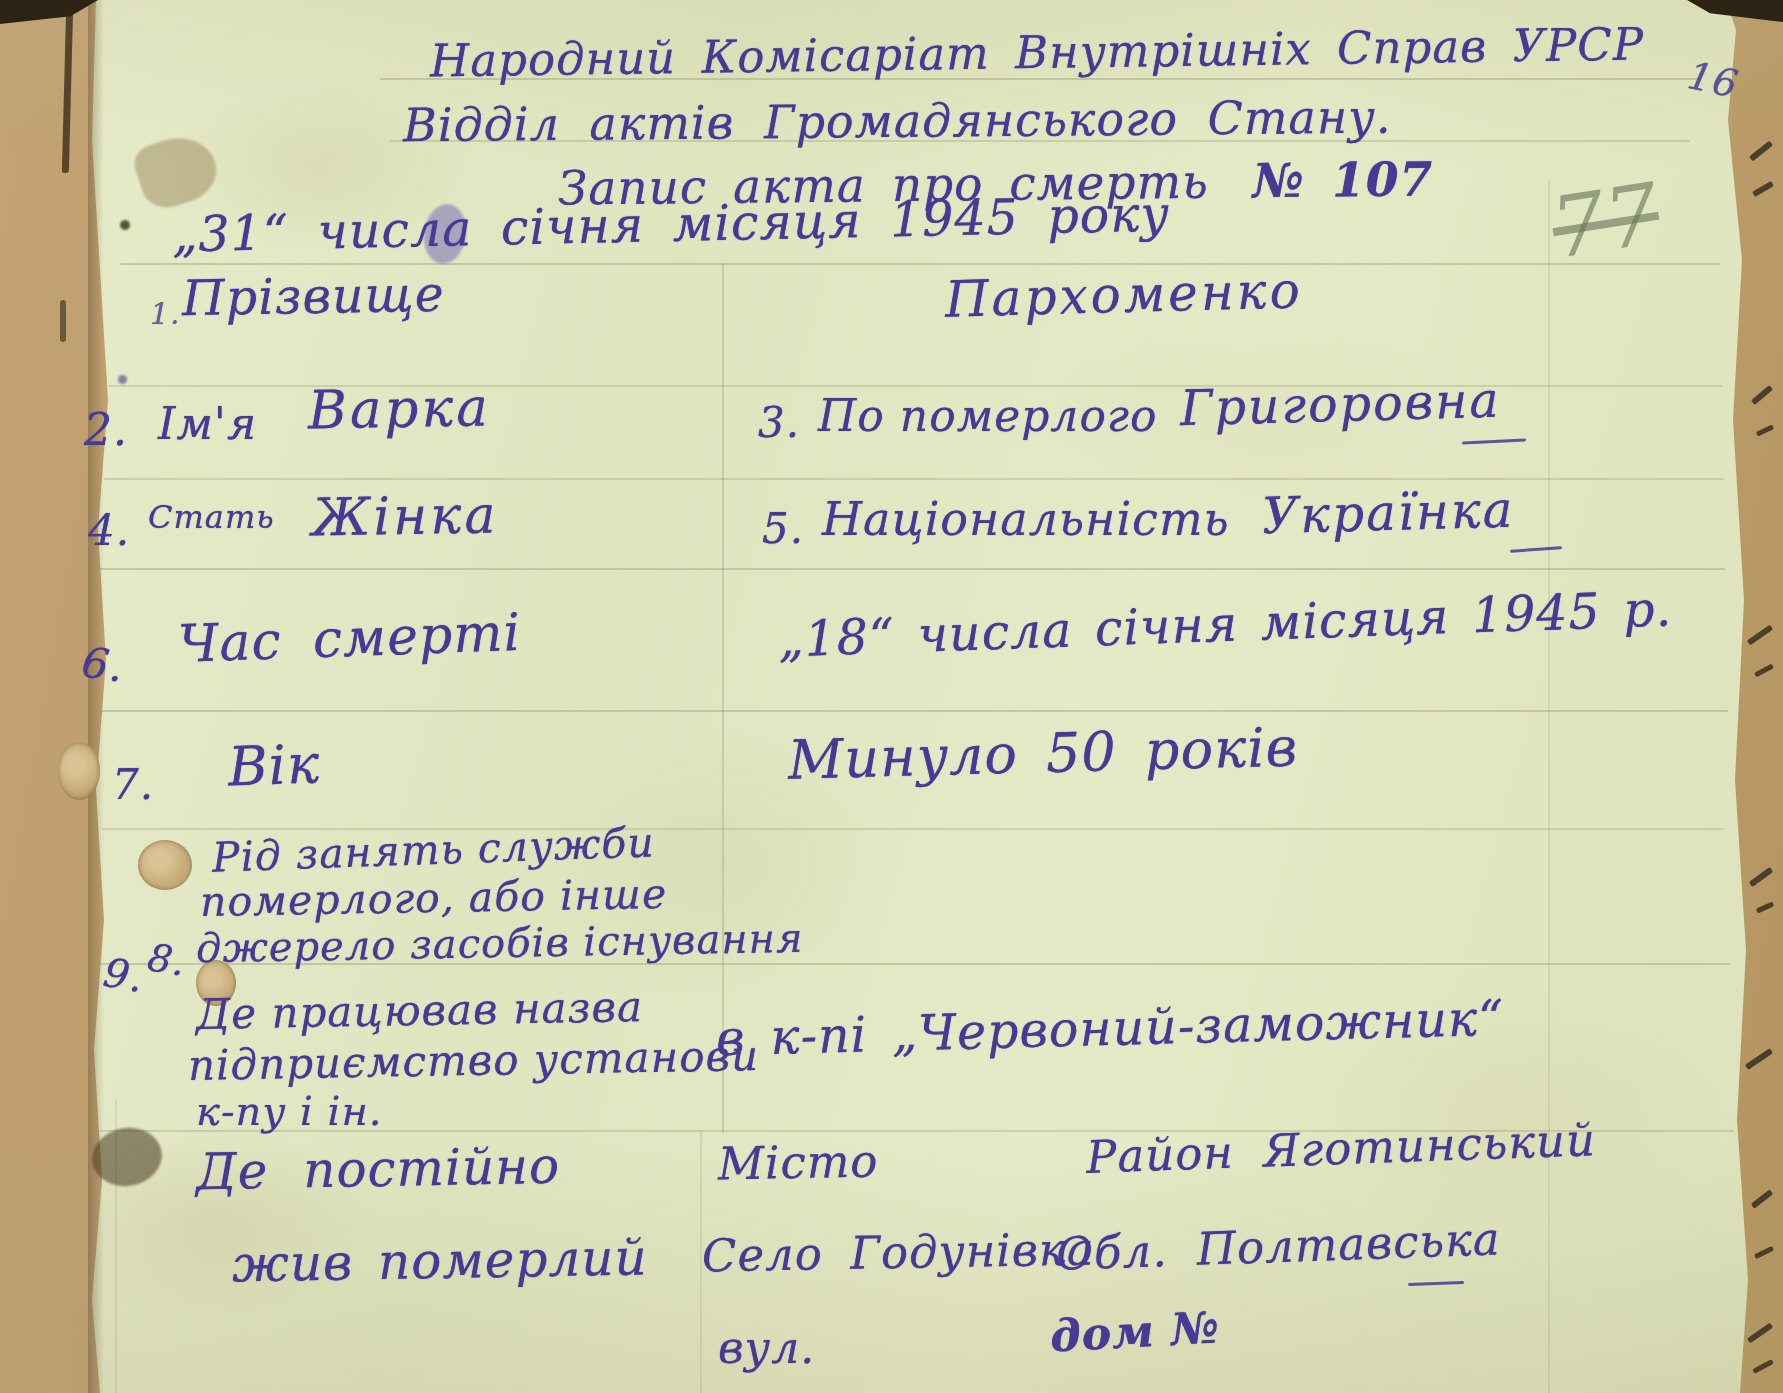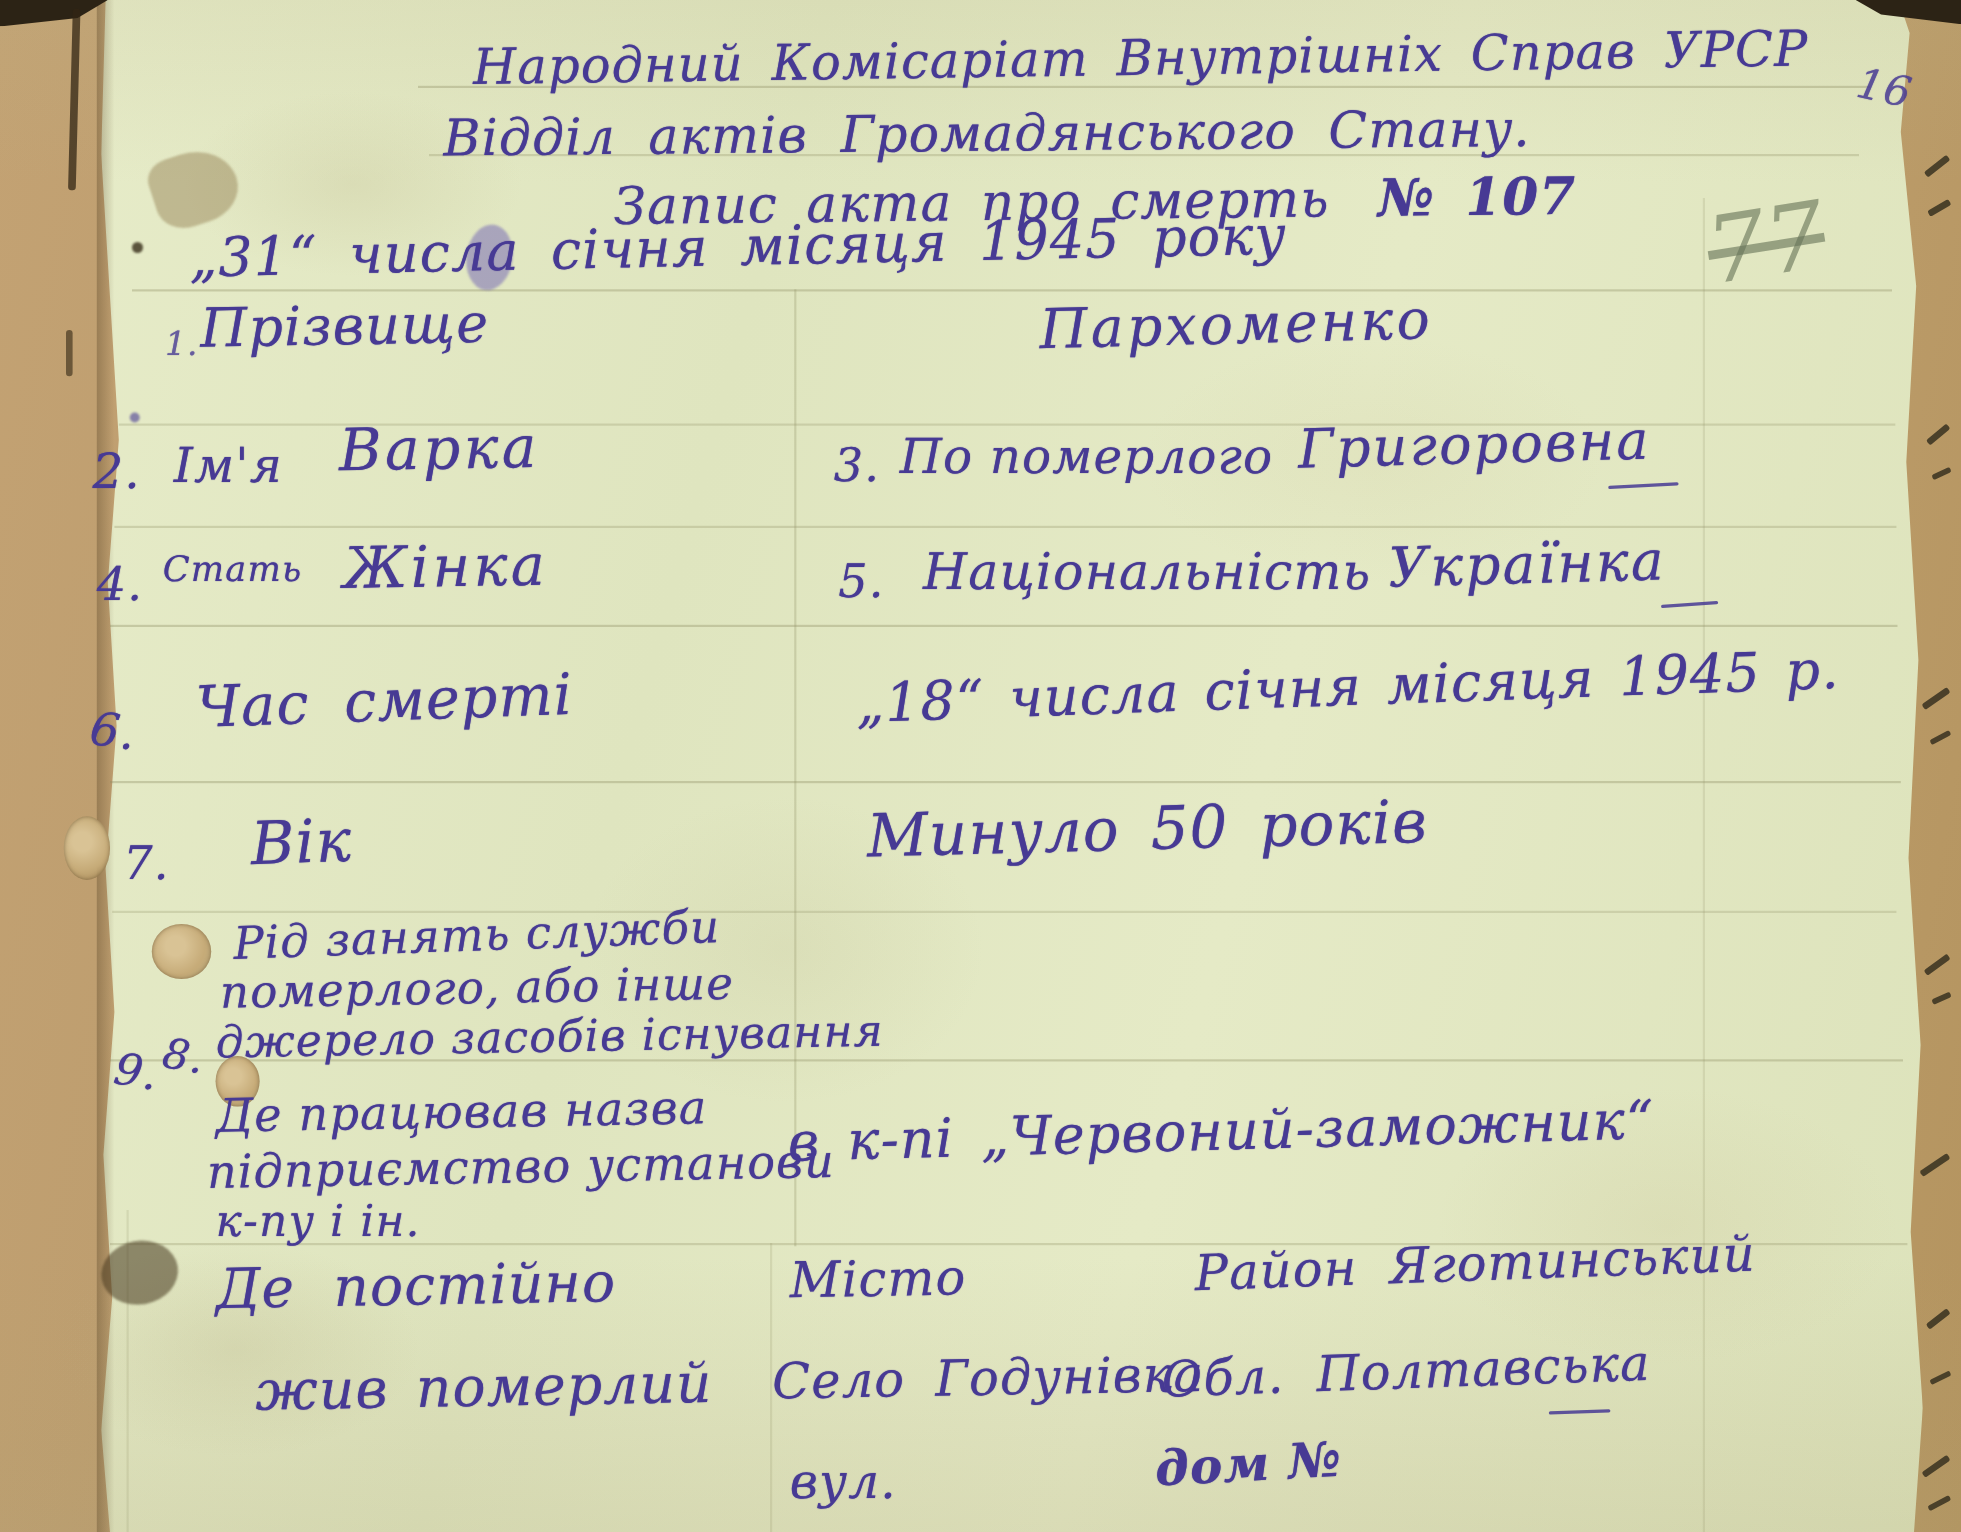--- a/index.html
+++ b/index.html
@@ -110,21 +110,21 @@
 <div class="hw" style="left:308px; top:378px; font-size:53px; transform:rotate(-1deg); letter-spacing:3px;">Варка</div>
 <div class="hw num" style="left:758px; top:398px; font-size:42px;">3.</div>
 <div class="hw" style="left:818px; top:390px; font-size:44px;">По померлого</div>
 <div class="hw" style="left:1180px; top:376px; font-size:49px; transform:rotate(-1.5deg); letter-spacing:2px;">Григоровна</div>
 <div class="flourish" style="left:1462px; top:440px; width:64px; transform:rotate(-3deg);"></div>
 
 <div class="hw num" style="left:88px; top:506px; font-size:42px;">4.</div>
 <div class="hw" style="left:148px; top:498px; font-size:32px;">Стать</div>
 <div class="hw" style="left:312px; top:486px; font-size:52px; transform:rotate(-1deg); letter-spacing:3px;">Жінка</div>
 <div class="hw num" style="left:762px; top:504px; font-size:42px;">5.</div>
-<div class="hw" style="left:822px; top:492px; font-size:46px;margin-left:17px;">Національність</div>
+<div class="hw" style="left:822px; top:492px; font-size:46px;">Національність</div>
 <div class="hw" style="left:1262px; top:484px; font-size:50px; transform:rotate(-1.5deg); letter-spacing:2px;">Українка</div>
 <div class="flourish" style="left:1510px; top:548px; width:52px; transform:rotate(-4deg);"></div>
 
 <div class="hw num" style="left:82px; top:640px; font-size:42px; transform:rotate(8deg);">6.</div>
 <div class="hw" style="left:178px; top:608px; font-size:52px; transform:rotate(-2deg); word-spacing:14px;">Час смерті</div>
 <div class="hw" style="left:778px; top:596px; font-size:49px; transform:rotate(-2deg); word-spacing:6px;">„18“ числа січня місяця 1945 р.</div>
 
 <div class="hw num" style="left:112px; top:760px; font-size:42px;">7.</div>
 <div class="hw" style="left:228px; top:734px; font-size:54px; transform:rotate(-2deg);">Вік</div>
 <div class="hw" style="left:788px; top:722px; font-size:54px; transform:rotate(-1.5deg); word-spacing:10px;">Минуло 50 років</div>

